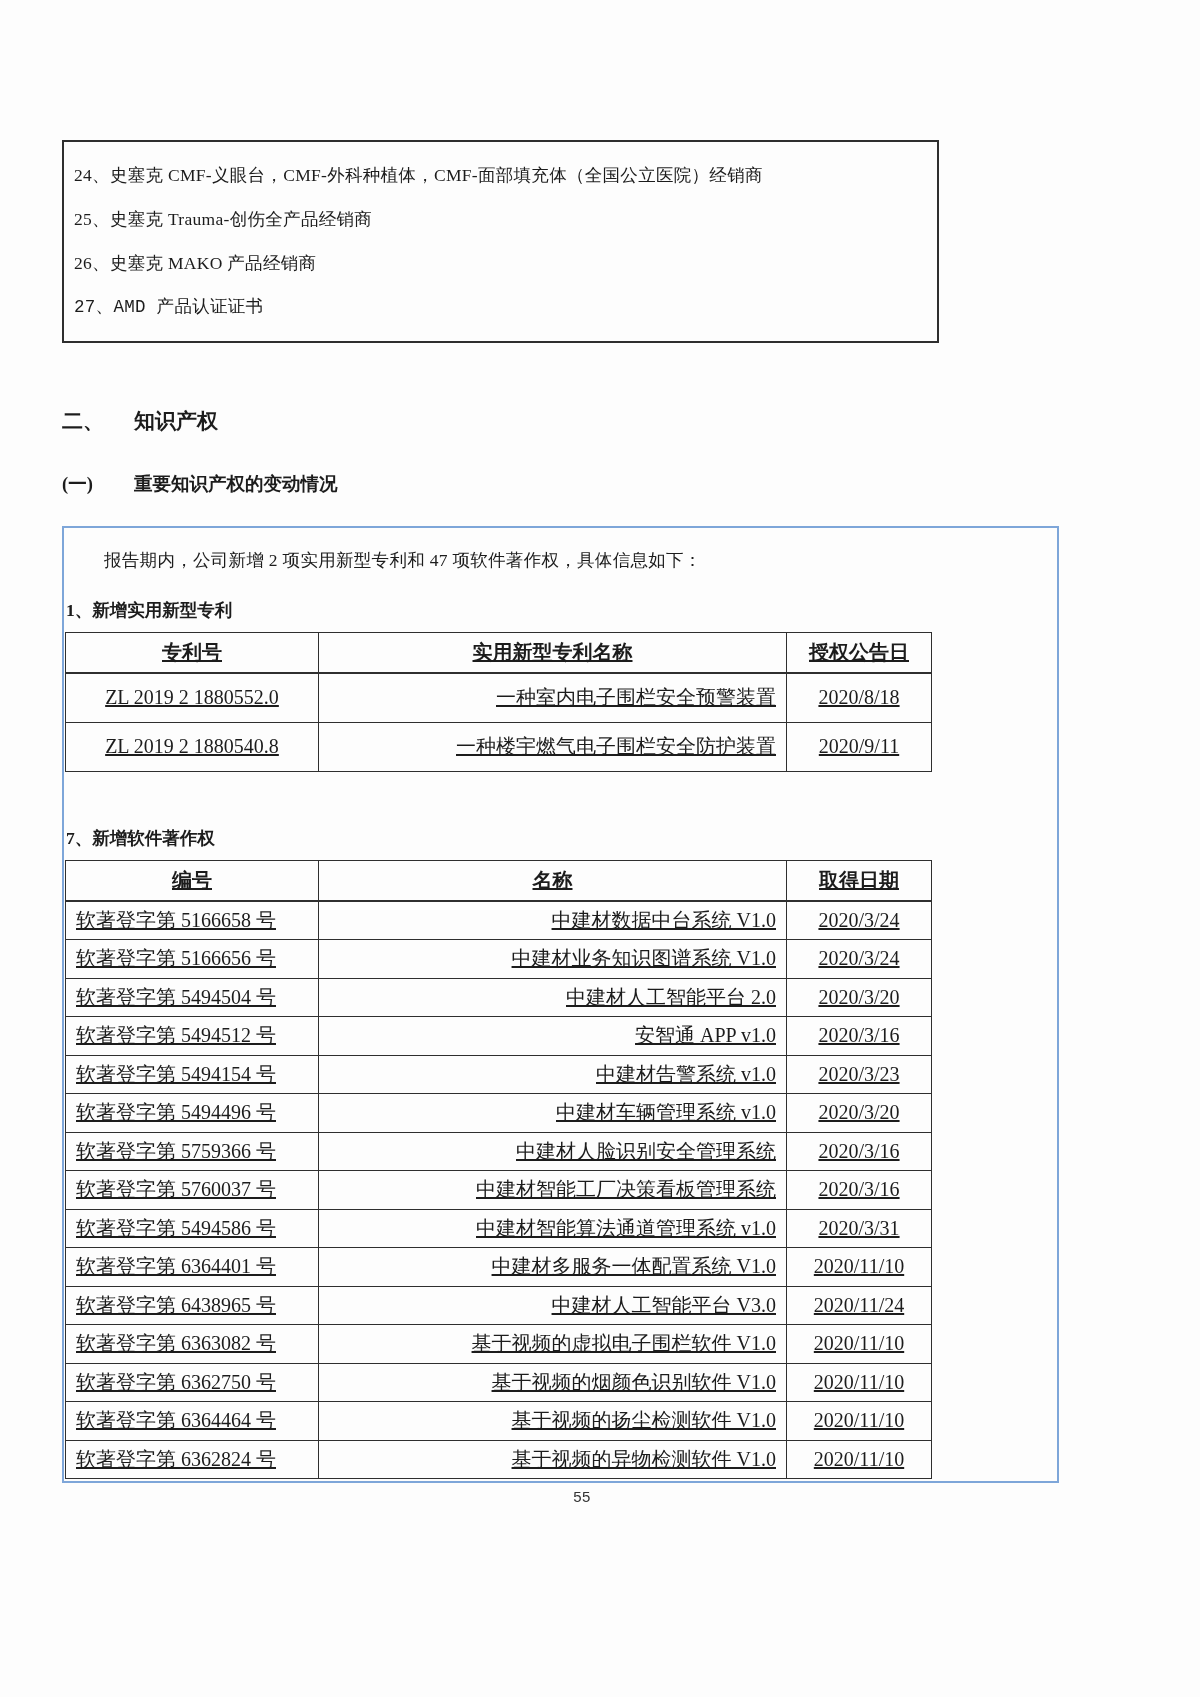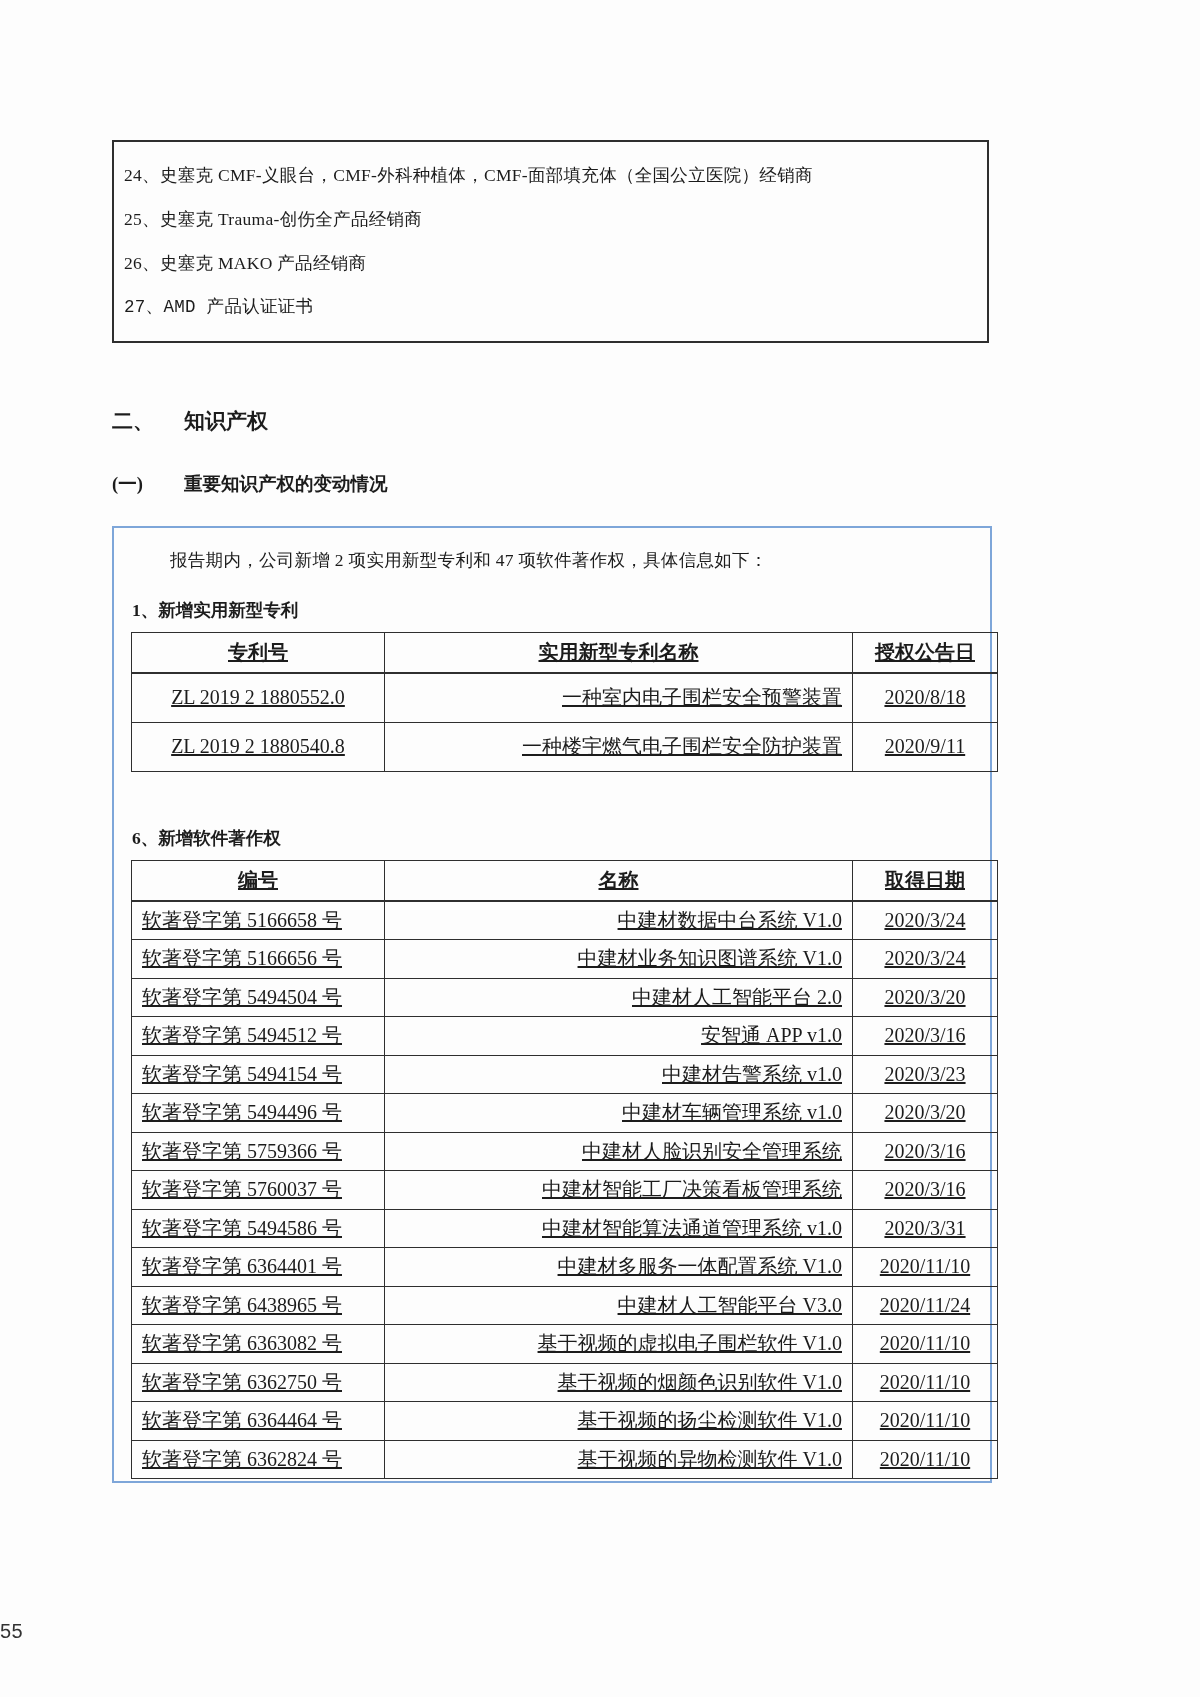--- a/index.html
+++ b/index.html
@@ -5,21 +5,21 @@
   * { margin:0; padding:0; box-sizing:border-box; }
   html,body { background:#ffffff; }
   body {
     width:1200px; height:1697px;
     font-family:"Liberation Serif","DejaVu Serif",serif;
     color:#1c1c1c;
     position:relative;
     background:#fdfdfd;
   }
   .page { width:1200px; height:1697px; padding-top:140px; position:relative; }
-  .content { margin-left:112px; width:880px; }
+  .content { margin-left:62px; width:880px; }
 
   
   .top-box {
     width:877px;
     border:2px solid #2e2e2e;
     padding:14px 18px 20px 10px;
     background:#fdfdfd;
   }
   .top-box .item {
     font-size:17.5px;
@@ -41,24 +41,24 @@
     display:flex; align-items:baseline;
     margin-top:36px;
     font-weight:bold;
     font-size:18.5px;
   }
   .subsection-heading .num { width:72px; font-weight:bold; }
 
   
   .blue-box {
     margin-top:30px;
-    width:880px;
+    width:997px;
     border:2px solid #7ea6d9;
     background:#fdfdfd;
-    padding:20px 6px 2px 16px;
+    padding:20px 6px 2px 0;
   }
   .intro {
     font-size:17.5px;
     text-indent:40px;
     margin-bottom:26px;
     letter-spacing:0.3px;
   }
   .table-heading {
     font-weight:bold;
     font-size:17.5px;
@@ -94,24 +94,24 @@
   td.c-name { text-align:right; padding-left:19px; }
   td.c-date { text-align:center; }
   col.w-no   { width:253px; }
   col.w-name { width:468px; }
   col.w-date { width:145px; }
 
   
   .page-number {
     position:absolute;
     left:0; right:36px;
-    top:1620px;
-    text-align:left;
+    top:1488px;
+    text-align:center;
     font-family:"Liberation Sans","DejaVu Sans",sans-serif;
-    font-size:20px;
+    font-size:15px;
     color:#333;
     letter-spacing:0.5px;
   }
 </style>
 </head>
 <body>
 
 <div class="page">
   <div class="content">
 
@@ -157,21 +157,21 @@
             <td class="c-date">2020/8/18</td>
           </tr>
           <tr>
             <td class="c-no">ZL 2019 2 1880540.8</td>
             <td class="c-name">一种楼宇燃气电子围栏安全防护装置</td>
             <td class="c-date">2020/9/11</td>
           </tr>
         </tbody>
       </table>
 
-      <div class="table-heading second">6、新增软件著作权</div>
+      <div class="table-heading second">7、新增软件著作权</div>
 
       <table class="doc-table software-table">
         <colgroup>
             <col class="w-no">
             <col class="w-name">
             <col class="w-date">
           </colgroup>
         <thead>
           <tr>
             <th>编号</th>

